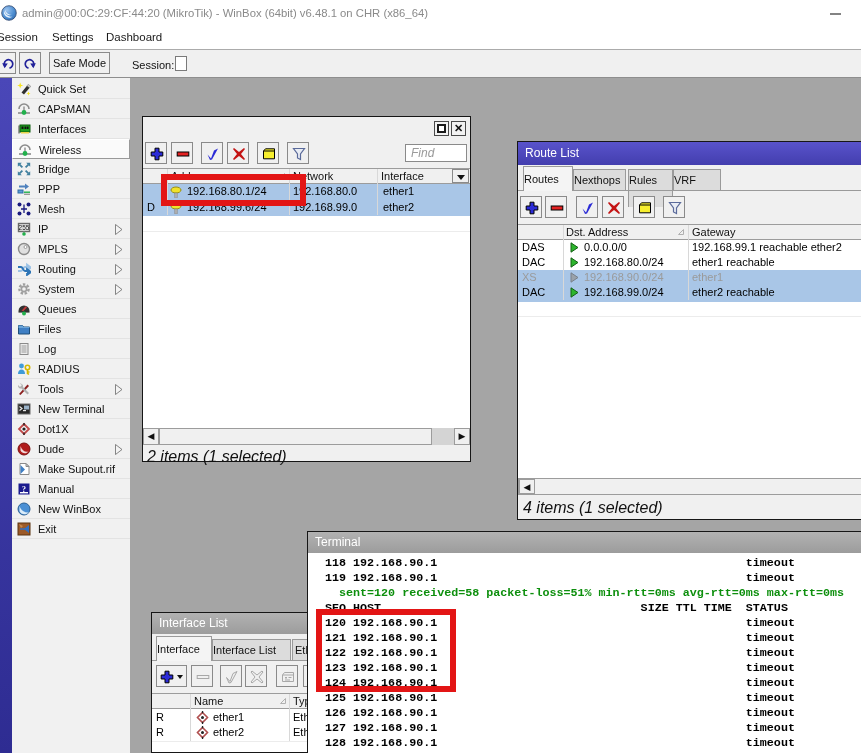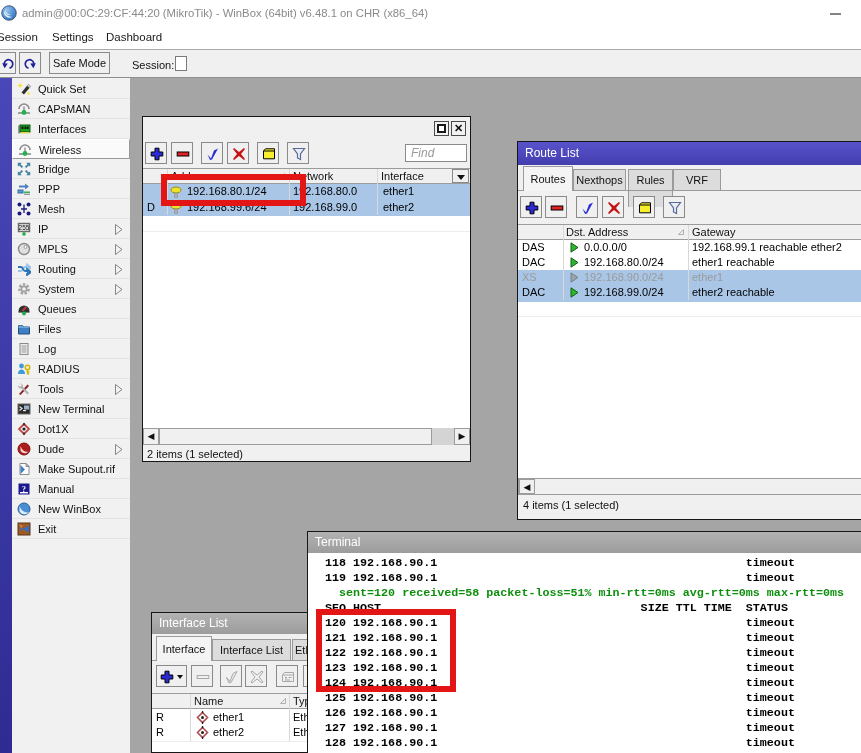--- a/index.html
+++ b/index.html
@@ -34,22 +34,22 @@
 .tbbtn svg { position:absolute; left:4px; top:4px; }
 .tbl { position:absolute; background:#fff; border:1px solid #8a8a8a; }
 .hdr { position:absolute; left:0; top:0; width:100%; height:15px; background:#f0f0f0; border-bottom:1px solid #9c9c9c; }
 .hdr .hc { position:absolute; top:1px; color:#111; }
 .row { position:absolute; left:0; width:100%; height:32px; border-bottom:1px solid #ececec; }
 .row.sel { border-bottom:none; }
 .row .c { position:absolute; top:1px; white-space:nowrap; }
 .sel { background:#a9c6e7; }
 .vline { position:absolute; top:0; width:1px; background:#d8d8d8; }
 .sarr { position:absolute; width:15px; height:100%; background:#f0f0f0; border:1px solid #9c9c9c; text-align:center; }
-.status { position:absolute; font-size:11px; color:#111; }
-.tab { position:absolute; background:#dcdcdc; border:1px solid #9a9a9a; border-bottom:none; text-align:center; color:#111; }
+.status { position:absolute; font-size:16px; color:#111;font-style:italic; }
+.tab { position:absolute; background:#dcdcdc; border:1px solid #9a9a9a; border-bottom:none; color:#111; }
 .tab.on { background:#f4f4f4; z-index:2; }
 
 .redrect { position:absolute; border:6px solid #e31515; z-index:99; }
 </style>
 </head>
 <body>
 
 <div class="abs" id="apptitle">
   <svg class="abs" style="left:1px;top:5px" width="16" height="16" viewBox="0 0 16 16">
       <defs>

